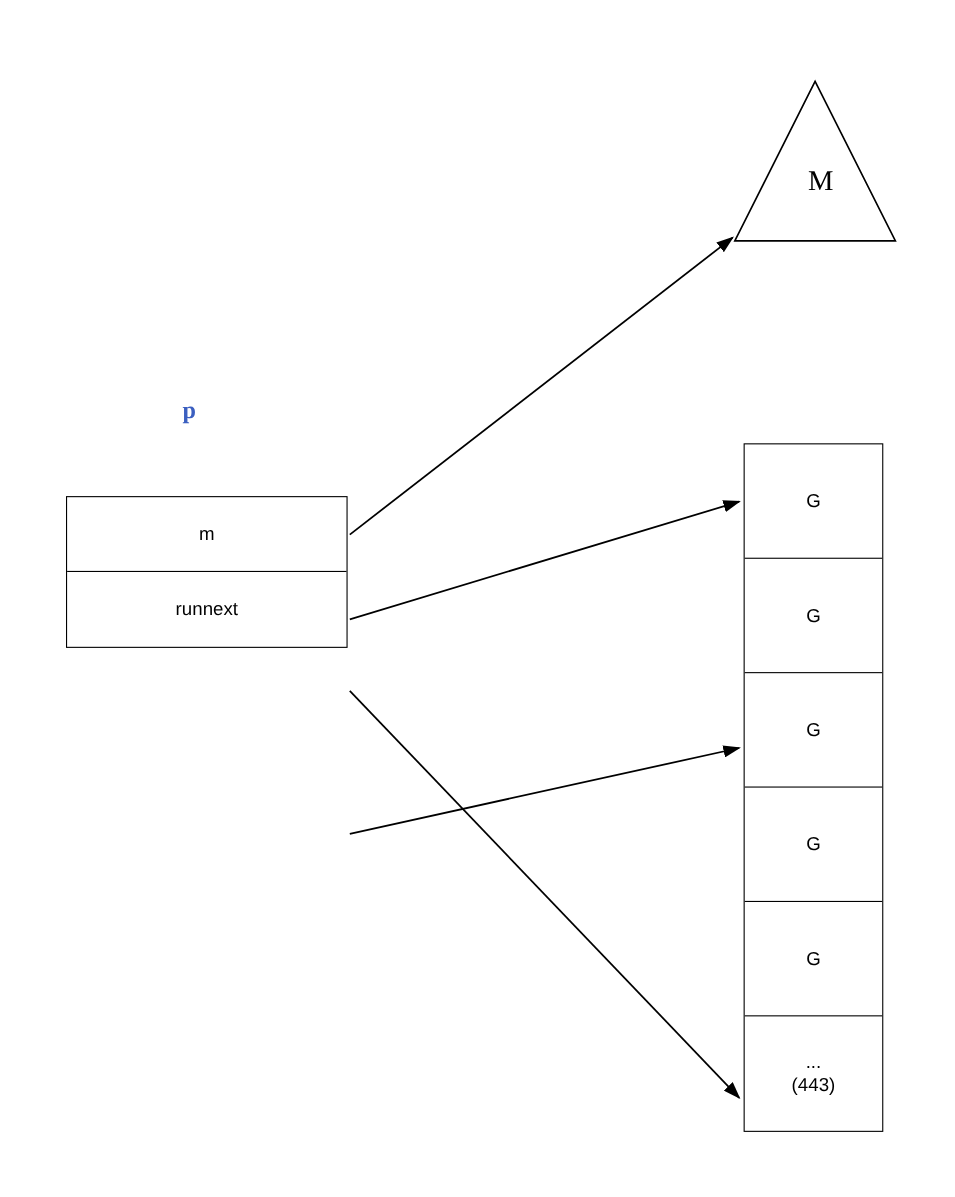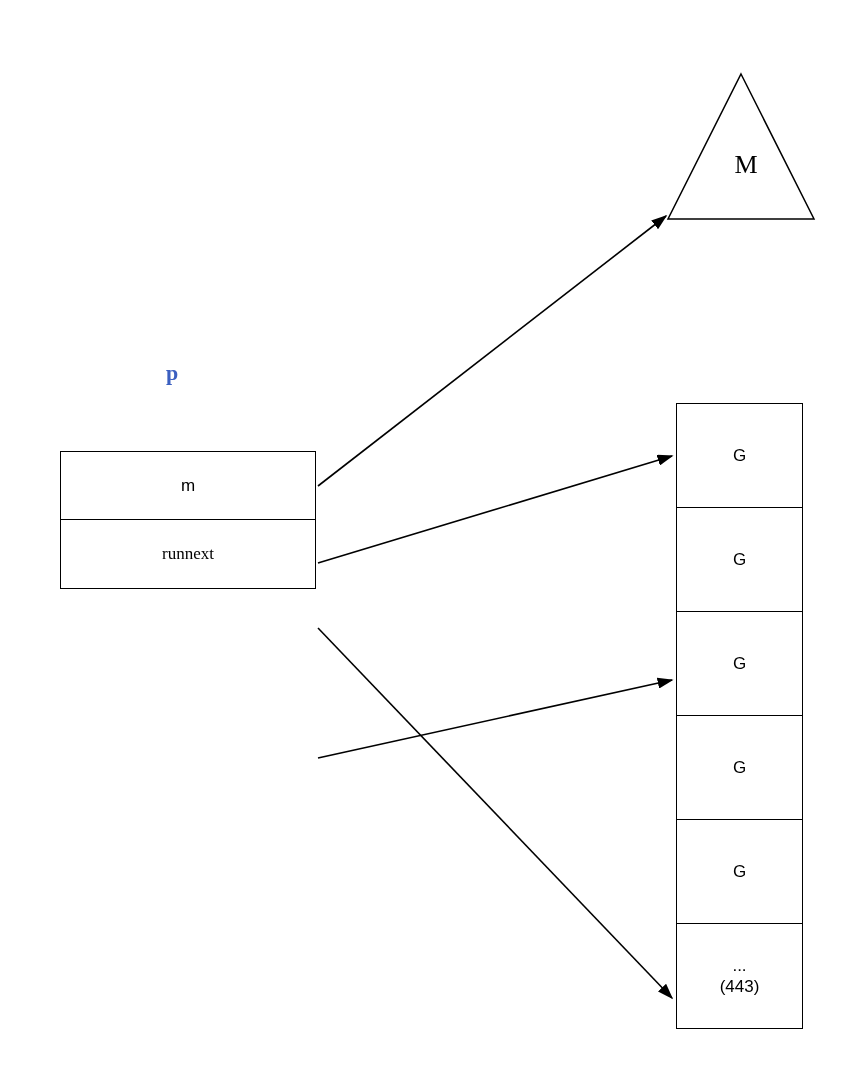--- a/index.html
+++ b/index.html
@@ -49,21 +49,20 @@
     height: 68px;
     line-height: 68px;
     text-align: center;
     font-size: 17px;
     color: #000000;
     border-bottom: 1px solid #000000;
     box-sizing: border-box;
   }
   .p-field:last-child {
     border-bottom: none;
-    font-family: Liberation Serif, serif;
   }
   
   .g-queue {
     position: absolute;
     left: 676px;
     top: 403px;
     width: 127px;
     border: 1px solid #000000;
     box-sizing: border-box;
     background: #ffffff;

